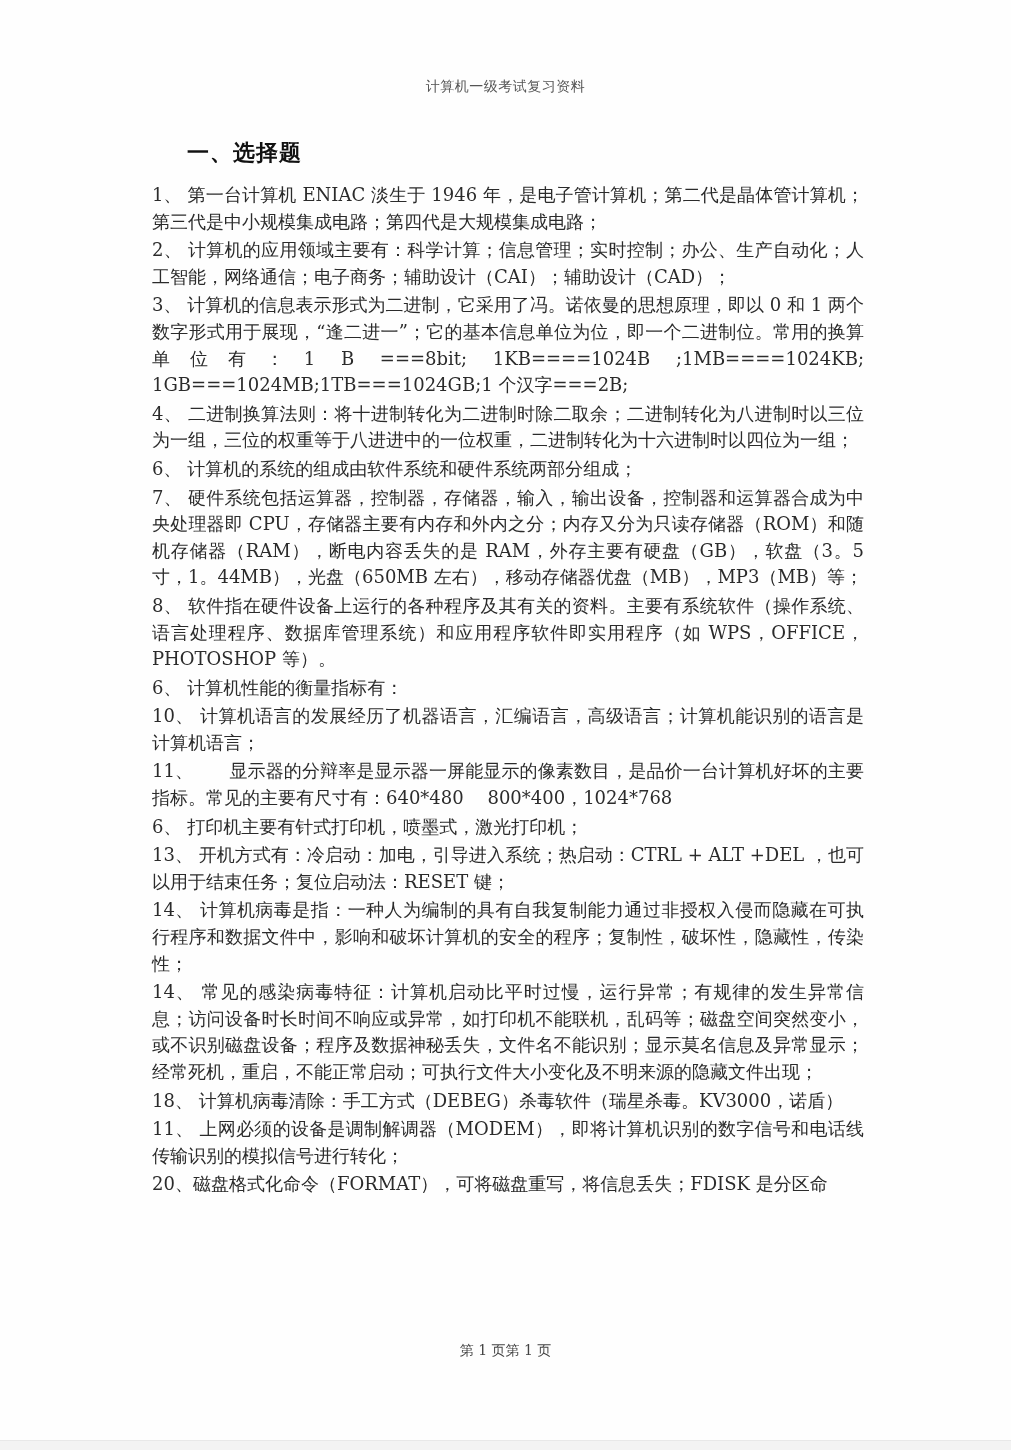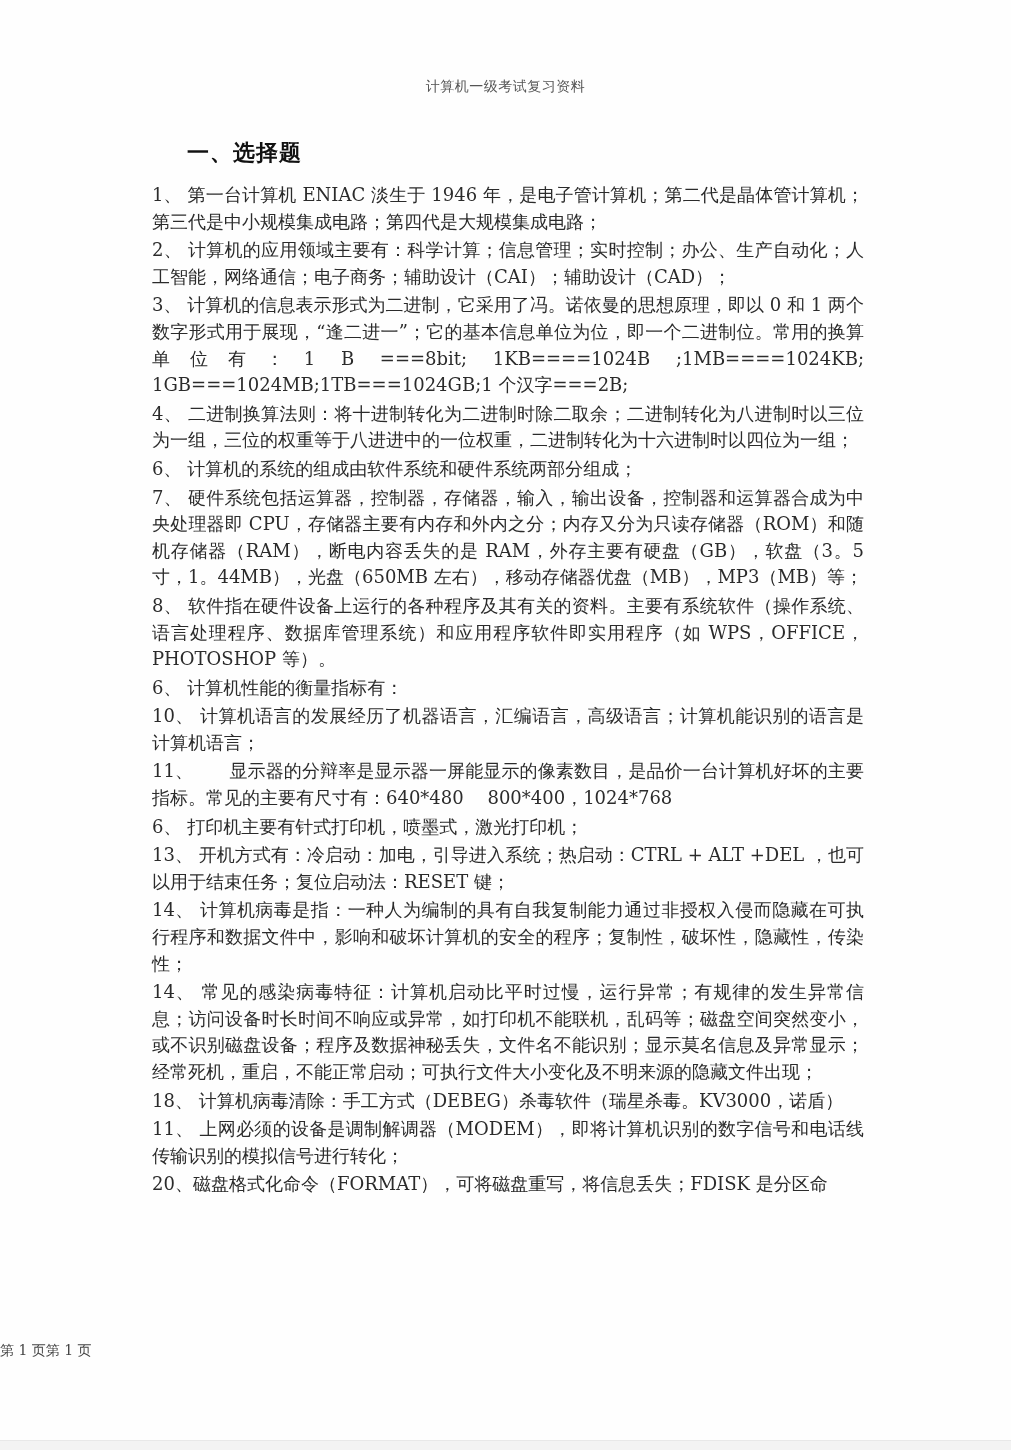--- a/index.html
+++ b/index.html
@@ -6,21 +6,21 @@
   body {
     width:1011px; height:1450px; background:#fefefe; position:relative; overflow:hidden;
     font-family: "DejaVu Serif", "Liberation Serif", serif; color:#2a2a2a;
   }
   .page { position:absolute; left:0; top:0; width:1011px; height:1440px; background:#fefefe; }
   .bottom-strip { position:absolute; left:0; top:1440px; width:1011px; height:10px; background:#f3f3f3; border-top:1px solid #e8e8e8; }
   .header { position:absolute; top:78px; left:0; width:1011px; text-align:center; font-size:14px; color:#555; letter-spacing:0.5px; }
   .section-title { position:absolute; top:138px; left:150px; font-family:"DejaVu Sans","Liberation Sans",sans-serif; font-weight:bold; font-size:22px; color:#111; letter-spacing:1px;margin-left:37px; }
   .body-text { position:absolute; top:180px; left:150px; width:716px; font-size:18px; line-height:26.6px; color:#2b2b2b; text-align:justify; }
   .item { margin:2px; }
-  .footer { position:absolute; top:1342px; left:0; width:1011px; font-size:14px; color:#444; }
+  .footer { position:absolute; top:1342px; left:0; width:1011px; text-align:center; font-size:14px; color:#444; }
 </style>
 </head>
 <body>
 
 <div class="page">
   <div class="header">计算机一级考试复习资料</div>
   <div class="section-title">一、选择题</div>
   <div class="body-text">
     <p class="item">1、 第一台计算机 ENIAC 淡生于 1946 年，是电子管计算机；第二代是晶体管计算机；第三代是中小规模集成电路；第四代是大规模集成电路；</p>
     <p class="item">2、 计算机的应用领域主要有：科学计算；信息管理；实时控制；办公、生产自动化；人工智能，网络通信；电子商务；辅助设计（CAI）；辅助设计（CAD）；</p>

